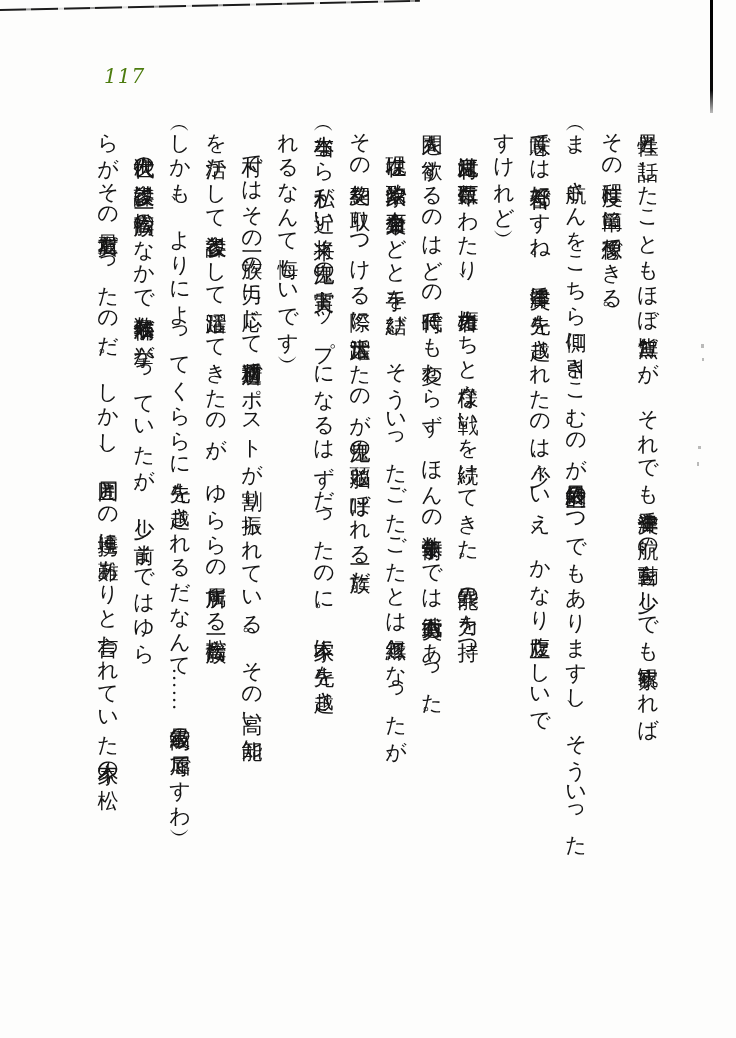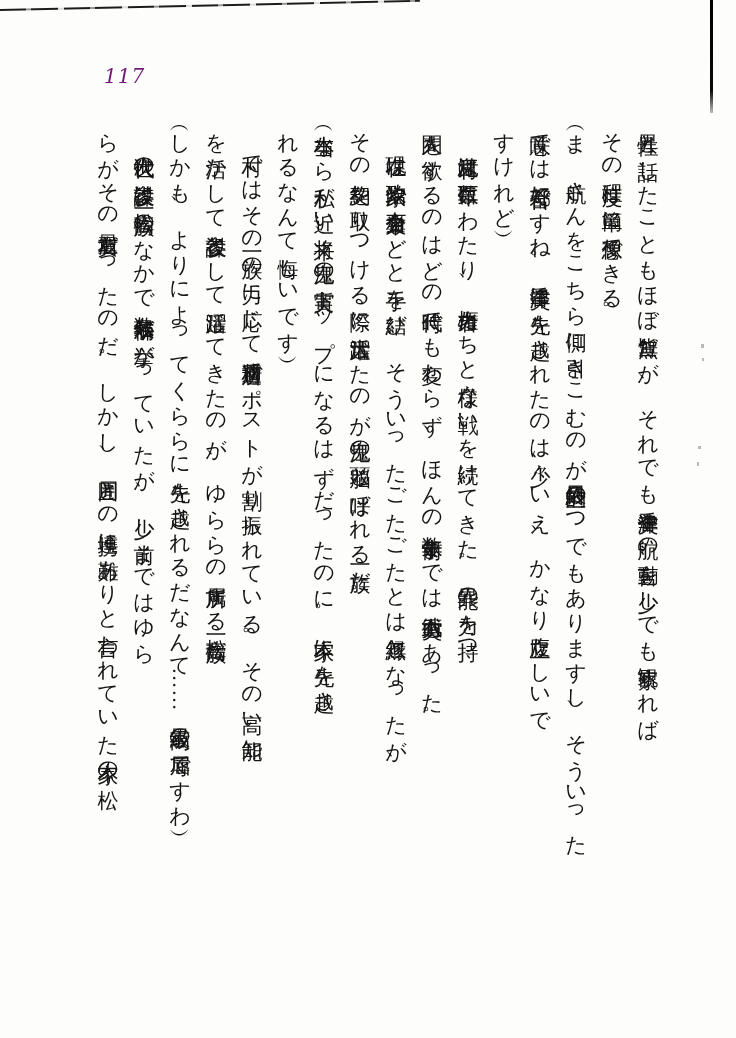--- a/index.html
+++ b/index.html
@@ -50,21 +50,21 @@
   .speck.s4 { left: 697px; top: 462px; width: 2px; height: 4px; }
 
   .page-number {
     position: absolute;
     left: 104px;
     top: 64px;
     font-family: "DejaVu Serif", serif;
     font-style: italic;
     font-size: 20px;
     letter-spacing: 1px;
-    color: #701a75;
+    color: #4d7c0f;
   }
 
   
   .text-block {
     position: absolute;
     top: 118px;
     right: 70px;
     height: 852px;
     writing-mode: vertical-rl;
     text-orientation: mixed;

